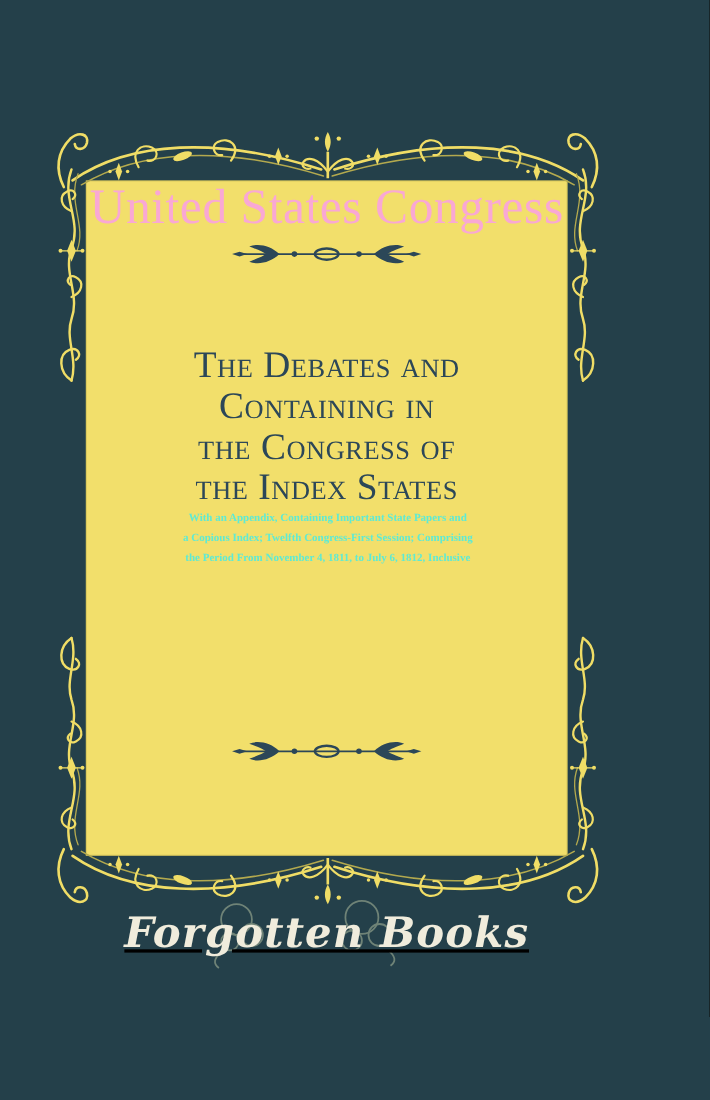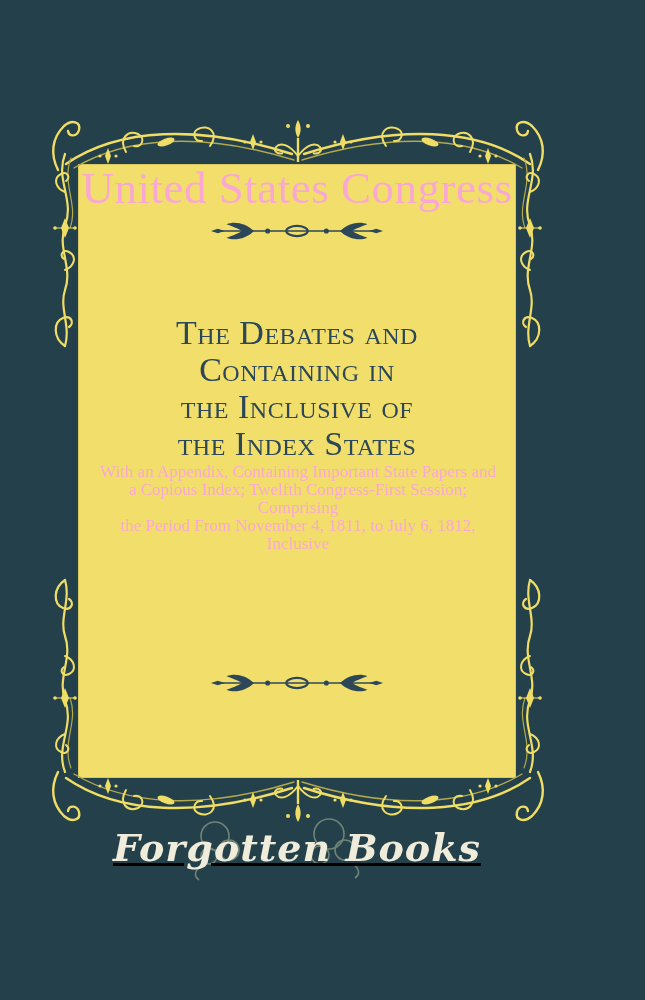--- a/index.html
+++ b/index.html
@@ -29,22 +29,22 @@
   .divider-bottom{top:672px;}
   .title{
     position:absolute;left:78px;top:293px;width:438px;
     text-align:center;color:#2c4758;
     font-variant:small-caps;font-size:34px;line-height:37px;font-weight:500;
     letter-spacing:0.5px;
     margin-top:21px;
   }
   .subtitle{
     position:absolute;left:88px;top:463px;width:420px;
-    text-align:center;color:#f9a8d4;
-    font-size:17px;line-height:18px;font-weight:normal;
+    text-align:center;color:#5eead4;
+    font-size:10px;line-height:18px;font-weight:bold;
   }
   .publisher{
     position:absolute;left:78px;top:810px;width:438px;height:76px;
     text-align:center;
     text-decoration:underline;
   }
   .publisher .flourishes{position:absolute;left:50%;top:0;transform:translateX(-50%);}
   .publisher .wordmark{
     position:relative;display:block;line-height:76px;
     font-family:"DejaVu Serif", serif;font-weight:bold;font-style:italic;
@@ -140,21 +140,21 @@
         <path d="M134,11 C142,3 154,0.5 162,4 C154,7 149,9 146.5,11 C149,13 154,15 162,18 C154,21.5 142,19 134,11 Z" stroke="none"></path>
         <path d="M164,11 L171,8.8 L178,11 L171,13.2 Z" stroke="none"></path>
       </g>
     </defs>
     <use href="#arrow-rule"></use>
   </svg>
 
   <div class="title">
     <div>The Debates and</div>
     <div>Containing in</div>
-    <div>the Inclusive of</div>
+    <div>the Congress of</div>
     <div>the Index States</div>
   </div>
 
   <div class="subtitle">
     <div>With an Appendix, Containing Important State Papers and</div>
     <div>a Copious Index; Twelfth Congress-First Session; Comprising</div>
     <div>the Period From November 4, 1811, to July 6, 1812, Inclusive</div>
   </div>
 
   <svg class="divider divider-bottom" viewBox="0 0 180 22">

